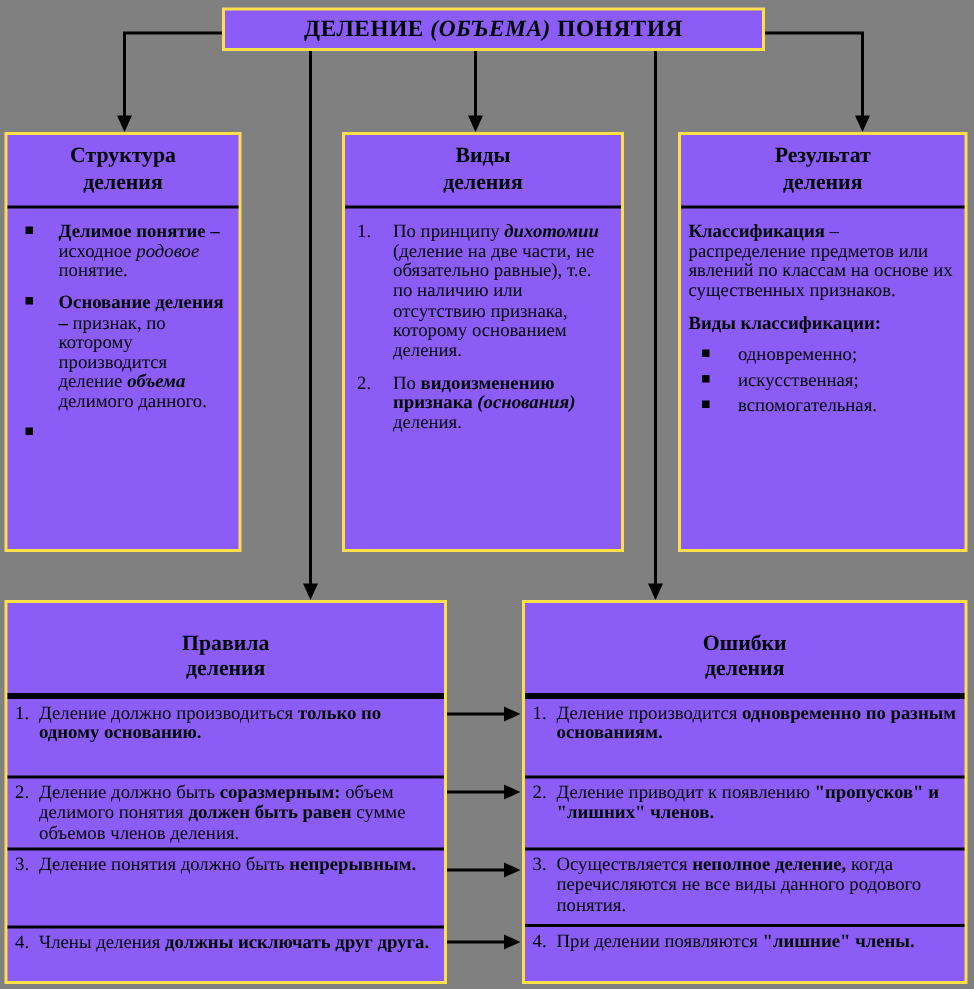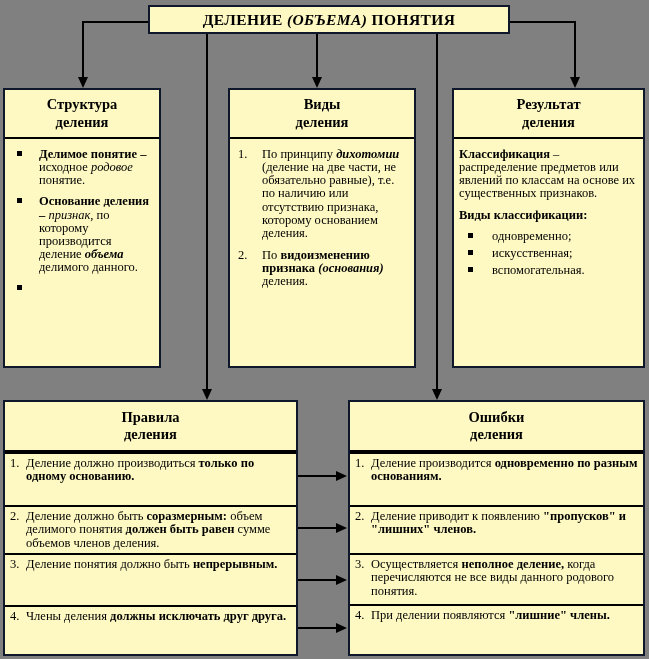--- a/index.html
+++ b/index.html
@@ -8,35 +8,35 @@
     font-family:"Liberation Serif","DejaVu Serif",serif;
     color:#000;
   }
   .canvas {
     position:relative; width:649px; height:659px;
     background:#808080; overflow:hidden;
   }
   .connectors { position:absolute; left:0; top:0; width:649px; height:659px; }
   .box {
     position:absolute; box-sizing:border-box;
-    border:2px solid #0f172a; background:#fef9c3;
+    border:2px solid #fde047; background:#8b5cf6;
   }
   .title-box {
     left:148px; top:5px; width:362px; height:29px;
     display:flex; align-items:center; justify-content:center;
     font-size:15.5px; letter-spacing:.4px; text-align:center;
   }
   .hdr {
     box-sizing:border-box; border-bottom:2px solid #000;
     display:flex; align-items:center; justify-content:center;
     text-align:center; font-weight:bold; white-space:pre-line;
     font-size:14.5px; line-height:1.2;
   }
   .top-box .hdr { height:49px; }
-  .bot-box .hdr { height:50px; }
+  .bot-box .hdr { height:50px;margin-top:12px; }
   .tbody { box-sizing:border-box; padding:9px 5px 4px 5px; font-size:12.5px; line-height:1.05; }
   .top-box { top:88px; height:280px; }
   #box-structure { left:3px;  width:158px; }
   #box-types     { left:228px; width:188px; }
   #box-result    { left:452px; width:193px; }
   .bot-box { top:400px; height:256px; }
   #box-rules  { left:3px;   width:295px; }
   #box-errors { left:348px; width:297px; }
 
   .blt { position:relative; padding-left:29px; margin-bottom:8px; }
@@ -104,21 +104,21 @@
   <div class="box top-box" id="box-structure">
     <div class="hdr">Структура
 деления</div>
     <div class="tbody">
       <div class="blt">
         <span class="sq"></span>
         <span><span style="font-weight: bold;">Делимое понятие – </span><span>исходное </span><span style="font-style: italic;">родовое</span><span> понятие.</span></span>
       </div>
       <div class="blt">
         <span class="sq"></span>
-        <span><span style="font-weight: bold;">Основание деления – </span><span style="font-style: italic;">признак</span><span>, по которому производится деление </span><span style="font-weight: bold; font-style: italic;">объема</span><span> делимого данного.</span></span>
+        <span><span style="font-weight: bold;">Основание деления – </span><span style="">признак</span><span>, по которому производится деление </span><span style="font-weight: bold; font-style: italic;">объема</span><span> делимого данного.</span></span>
       </div>
       <div class="blt">
         <span class="sq"></span>
       </div>
     </div>
   </div>
 
   <div class="box top-box" id="box-types">
     <div class="hdr">Виды
 деления</div>

